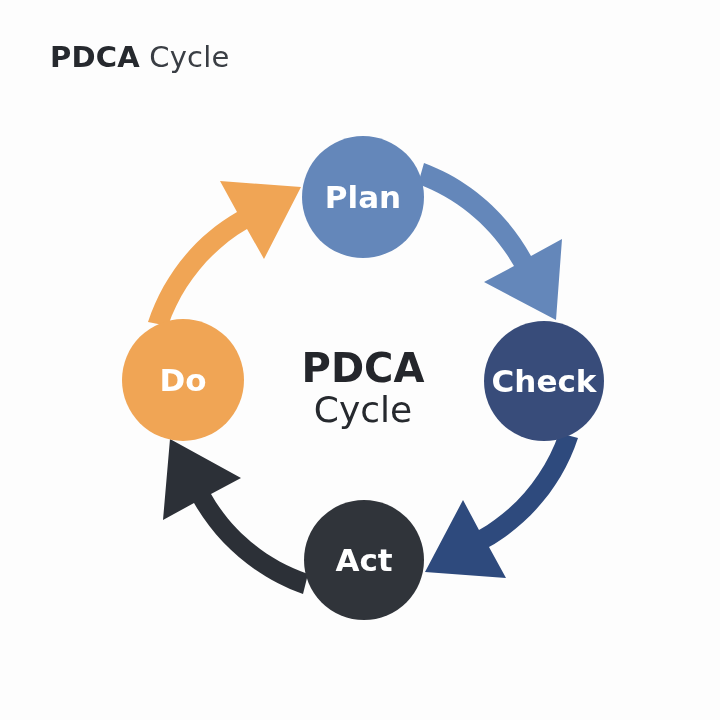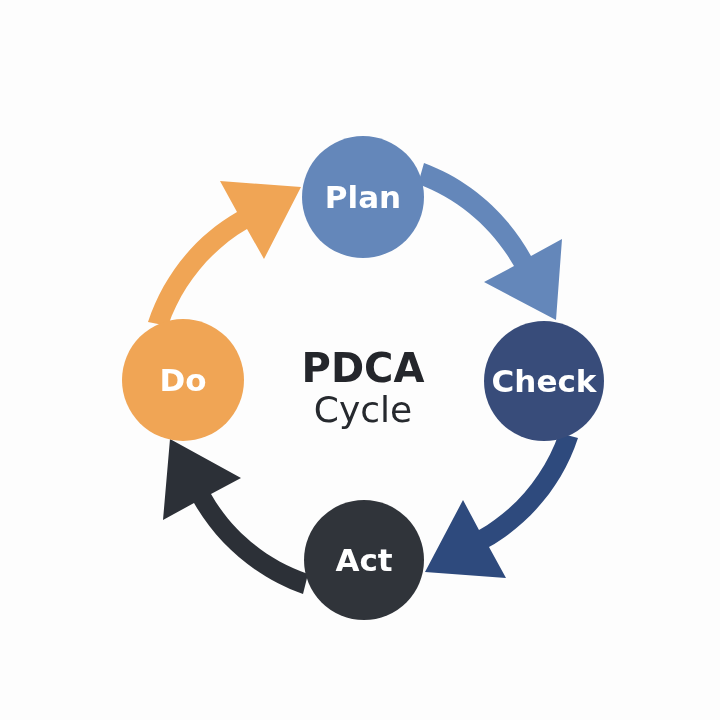--- a/index.html
+++ b/index.html
@@ -59,20 +59,23 @@
     text-anchor: middle;
     dominant-baseline: middle;
     font-size: 36px;
   }
 </style>
 </head>
 <body>
 
 <div id="canvas">
 
+  <div id="title">
+    <span class="t-bold">PDCA</span><span>&nbsp;</span><span class="t-light">Cycle</span>
+  </div>
 
   <svg id="diagram" width="720" height="720" viewBox="0 0 720 720">
 
     <g>
       <path fill="#6487ba" d="M 424.0 163.0
                C 470.0 180.0 508.0 214.0 531.0 256.0
                L 562.0 239.0
                L 556.0 320.0
                L 484.0 282.0
                L 514.0 266.0

